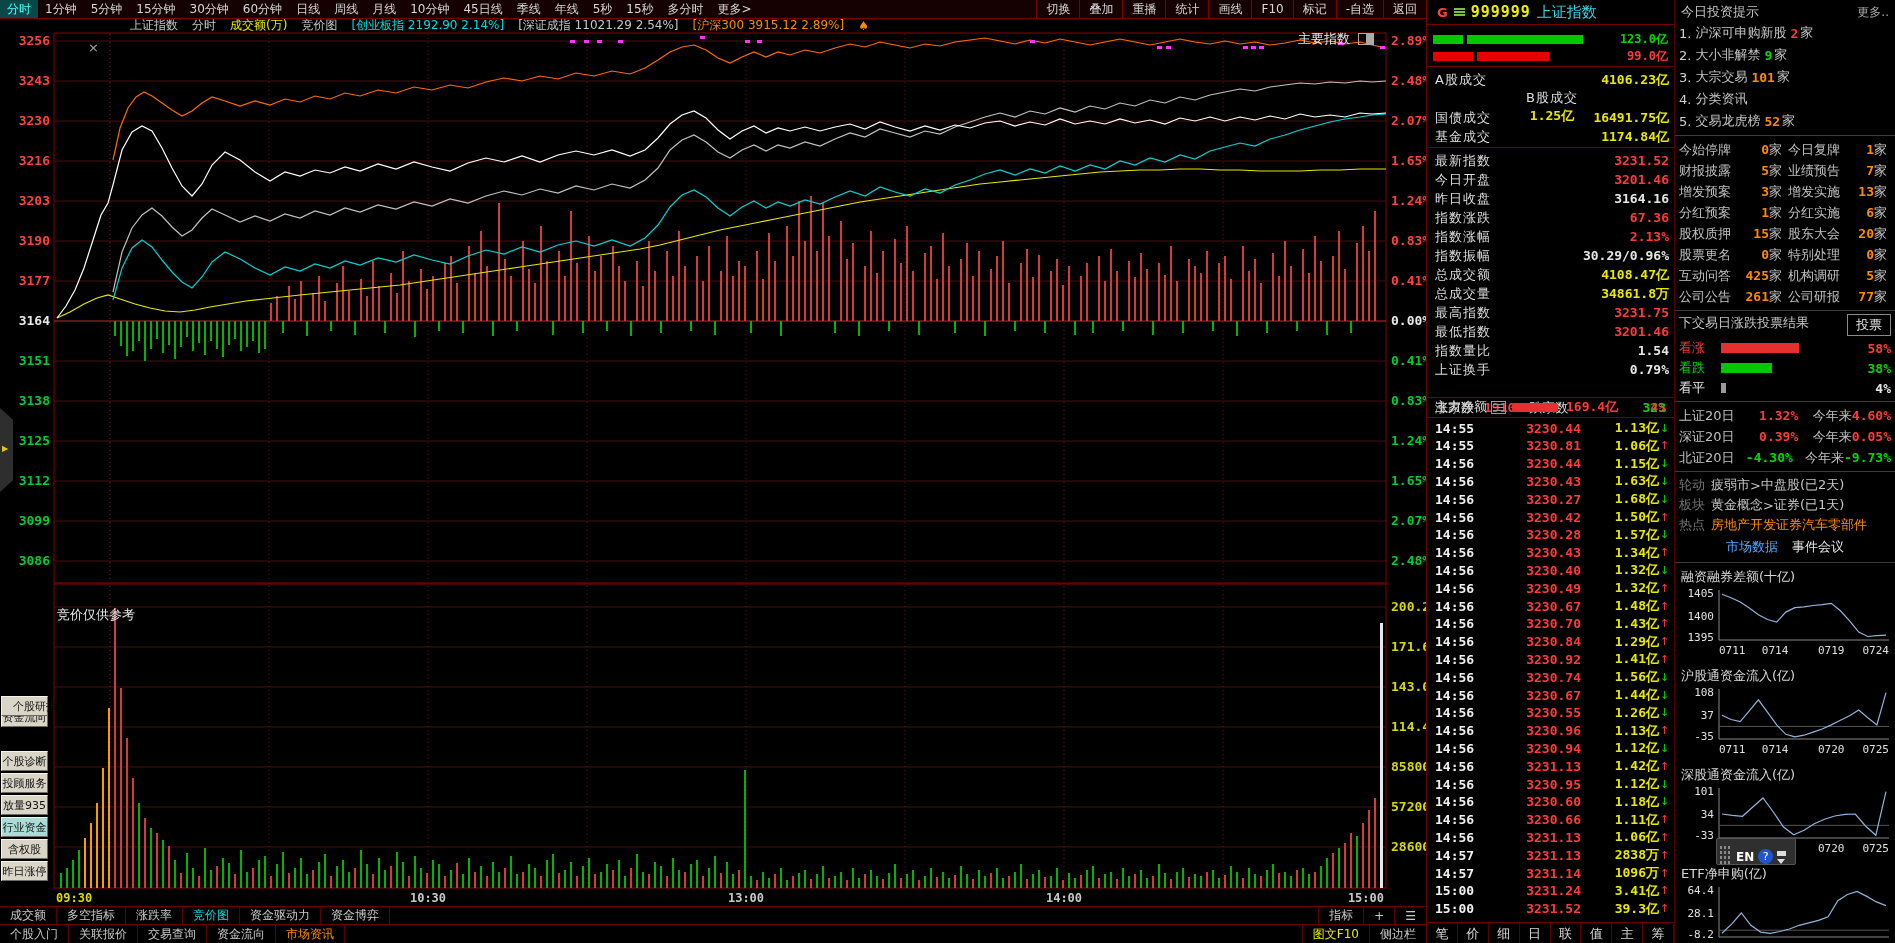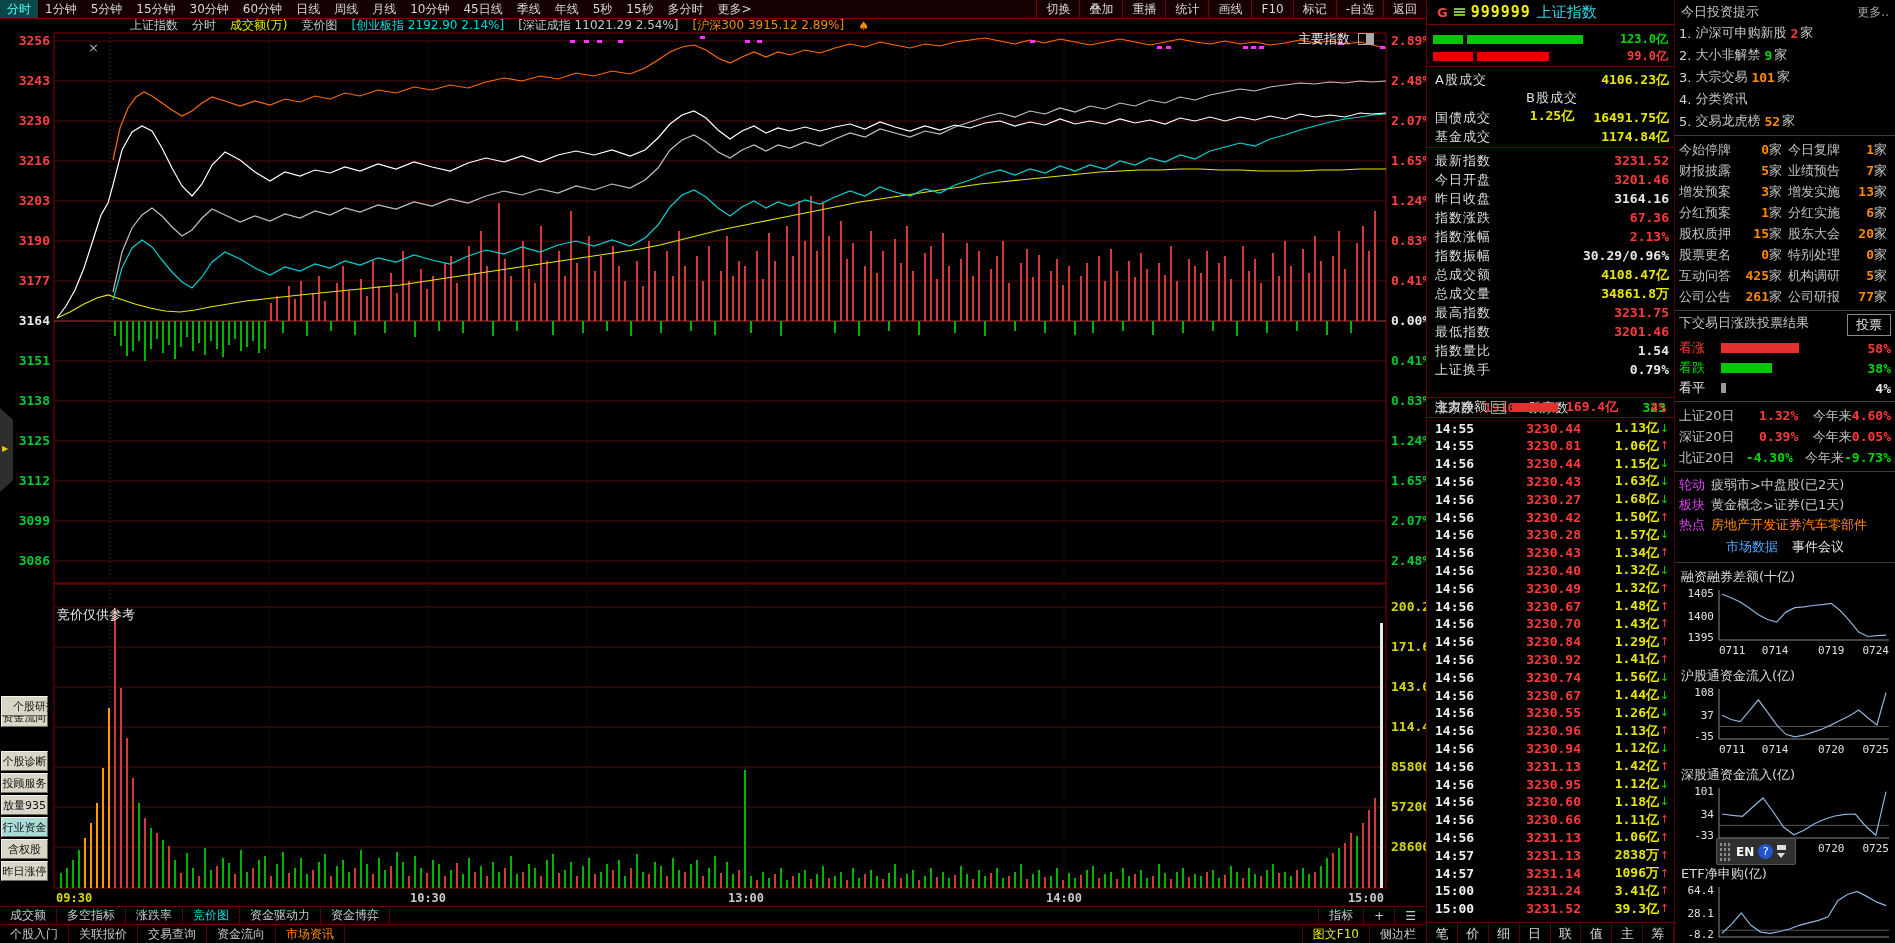--- a/index.html
+++ b/index.html
@@ -94,26 +94,26 @@
   .vrow{height:20px;display:flex;align-items:center;padding:0 4px}
   .vrow .vl{width:42px}
   .vrow .vb{height:10px}
   .vrow .vp{margin-left:auto;font-weight:bold}
   .rrow{height:21px;display:flex;align-items:center;padding:0 4px;white-space:nowrap}
   .rrow .rl{width:64px;color:#c0c0c0}
   .rrow .rv{width:56px;text-align:right;font-weight:bold}
   .rrow .rm{width:54px;text-align:right;color:#c0c0c0}
   .rrow .rv2{flex:1;text-align:right;font-weight:bold}
   .rot{height:20px;display:flex;align-items:center;padding:0 4px;white-space:nowrap;overflow:hidden}
-  .rot .rl{color:#d946ef;margin-right:6px}
+  .rot .rl{color:#737373;margin-right:6px}
   #rtabs{height:24px;display:flex;align-items:center;justify-content:center;gap:14px}
   .mini .mt{padding:2px 0 0 6px;height:18px;color:#d8d8d8;white-space:nowrap}
   
   #enbar{position:absolute;left:1716px;top:838px;width:80px;height:27px;background:#2f2f2f;z-index:9;
-    border:1px solid #555;border-radius:2px;display:flex;align-items:center;box-sizing:border-box}
+    border:1px solid #555;border-radius:2px;display:flex;align-items:flex-end;box-sizing:border-box}
   #enbar .grip{width:13px;height:19px;margin-left:2px;background-image:radial-gradient(#8a8a8a 1px,transparent 1.2px);background-size:4px 5px}
   #enbar .en{color:#fff;font-size:12px;font-weight:bold;margin:0 4px}
   #enbar .q{width:15px;height:15px;border-radius:50%;background:#2255cc;color:#fff;font-size:11px;
     display:flex;align-items:center;justify-content:center}
   #enbar .col{display:flex;flex-direction:column;margin-left:4px;gap:3px}
   #enbar .col i{width:9px;height:5px;background:#ddd;display:block}
   #enbar .col i.tri{background:none;width:0;height:0;border-left:4px solid transparent;border-right:4px solid transparent;border-top:5px solid #ddd}
 </style>
 </head>
 <body>

